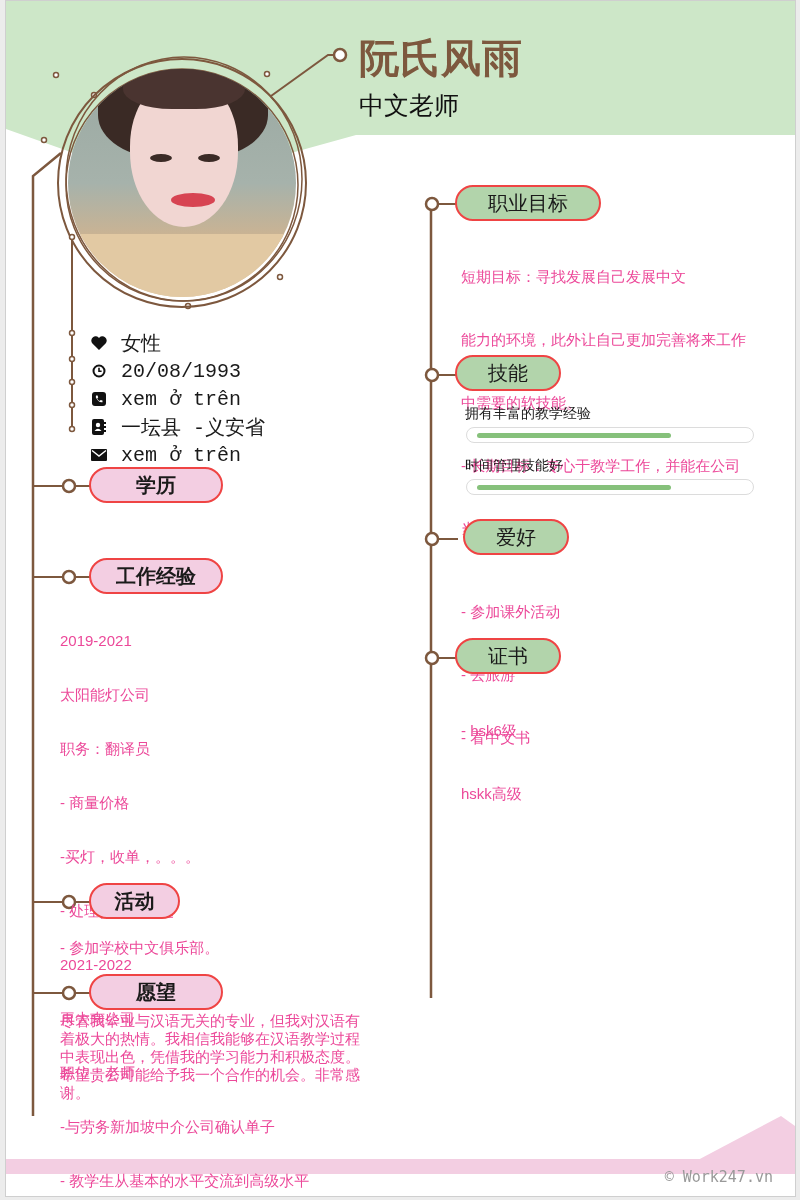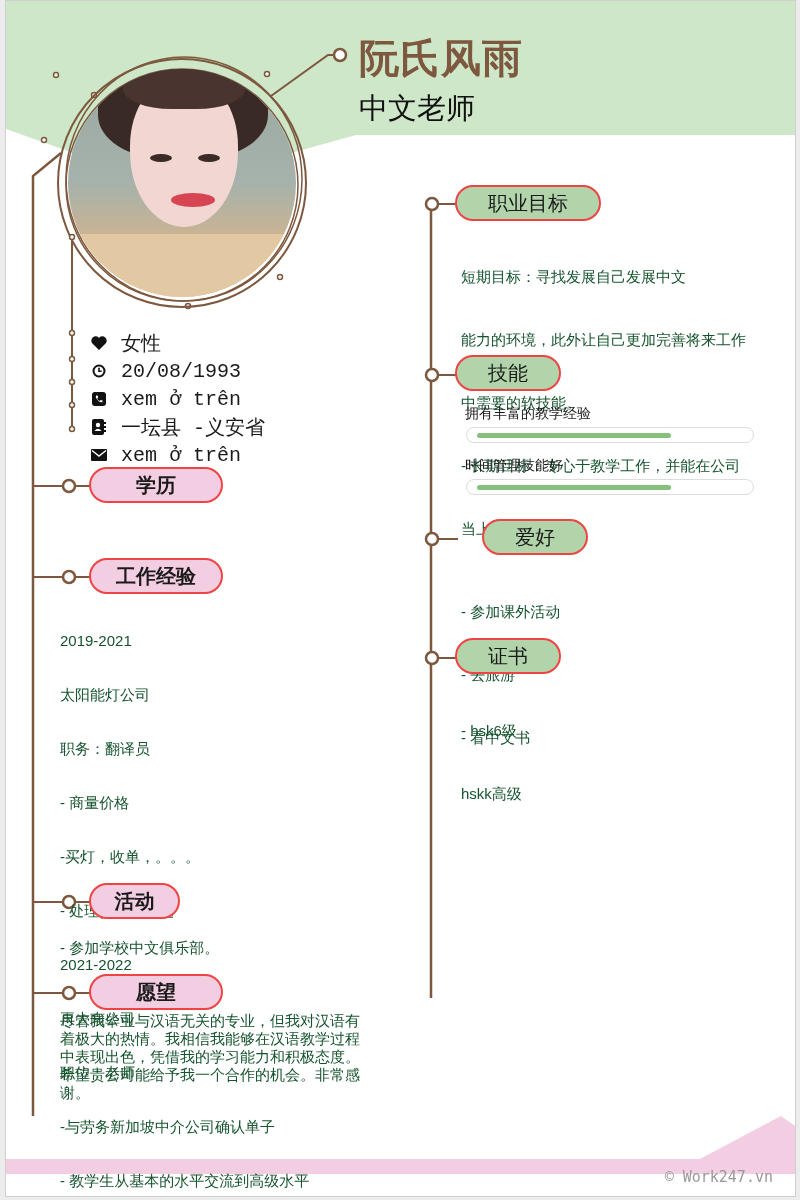--- a/index.html
+++ b/index.html
@@ -1,35 +1,35 @@
 <!DOCTYPE html>
 <html><head>
   <meta charset="utf-8">
   <style>
     html, body { margin: 0; padding: 0; }
     body { width: 800px; height: 1200px; background: #ececec; position: relative; overflow: hidden; font-family: "DejaVu Sans", "Liberation Sans", sans-serif; color: #1a1a1a; }
     .page { position: absolute; left: 5px; top: 0; width: 789px; height: 1195px; background: #fff; border: 1px solid #cfcfcf; overflow: hidden; }
     .deco { position: absolute; left: 0; top: 0; }
     .name { position: absolute; left: 353px; top: 30px; font-size: 40px; font-weight: bold; color: #7d583e; letter-spacing: 1px; }
-    .subtitle { position: absolute; left: 353px; top: 88px; font-size: 29px; color: #111; }
+    .subtitle { position: absolute; left: 353px; top: 88px; font-size: 25px; color: #111; }
     .photo { position: absolute; left: 62px; top: 68px; width: 228px; height: 228px; border-radius: 50%; overflow: hidden; background: linear-gradient(180deg, #9aa9a2 0%, #a6b2ab 50%, #cdb391 75%, #dcc4a0 100%); }
     .photo .hair { position: absolute; left: 30px; top: -20px; width: 170px; height: 110px; background: #3a2a25; border-radius: 50% 50% 40% 40%; }
     .photo .face { position: absolute; left: 62px; top: 8px; width: 108px; height: 150px; background: #f1d6d2; border-radius: 46% 46% 50% 50%; }
     .photo .bangs { position: absolute; left: 55px; top: -10px; width: 122px; height: 50px; background: #4a3430; border-radius: 0 0 40% 40%; }
     .photo .eye { position: absolute; top: 85px; width: 22px; height: 8px; background: #3b2b26; border-radius: 50%; }
     .photo .lips { position: absolute; left: 103px; top: 124px; width: 44px; height: 14px; background: #d74452; border-radius: 50%; }
     .photo .coat { position: absolute; left: 0; top: 165px; width: 228px; height: 80px; background: #e2c9a3; }
     .info-list { position: absolute; left: 85px; top: 328px; }
     .info-row { position: relative; height: 28px; display: flex; align-items: center; font-size: 15px; }
     .info-icon { width: 16px; height: 16px; margin-right: 14px; display: inline-flex; align-items: center; justify-content: center; }
     .info-text { font-family: Liberation Mono, monospace; font-size: 20px; }
     .pill { position: absolute; height: 36px; border: 2px solid #ef4444; border-radius: 19px; display: flex; align-items: center; justify-content: center; font-size: 20px; box-sizing: border-box; }
     .pill.pink { background: #f3cee2; font-weight: bold; }
     .pill.green { background: #b2d4ab; }
-    .txt { position: absolute; font-family: "Liberation Sans", "DejaVu Sans", sans-serif; font-size: 15px; line-height: 18px; color: #14532d; white-space: pre; }
+    .txt { position: absolute; font-family: "Liberation Sans", "DejaVu Sans", sans-serif; font-size: 15px; line-height: 18px; color: #ec4899; white-space: pre; }
     .txt.wrap { white-space: normal; }
     .skill-label { position: absolute; font-size: 14px; font-family: "Liberation Sans", sans-serif; }
     .bar { position: absolute; left: 460px; width: 288px; height: 16px; border: 1px solid #dcdcdc; border-radius: 9px; background: #fff; box-sizing: border-box; }
     .bar .fill { position: absolute; left: 10px; top: 5px; height: 5px; border-radius: 3px; background: #86c17b; }
     .copyright { position: absolute; right: 22px; bottom: 10px; font-family: "DejaVu Sans Mono", monospace; font-size: 15px; color: #999; }
   </style>
 </head>
 <body>
 
 <div class="page">
@@ -187,21 +187,21 @@
   <div class="pill green" style="left:449px; top:354px; width:106px;">技能</div>
   <div class="skill-label" style="left:459px; top:404px;">拥有丰富的教学经验</div>
   <div class="bar" style="top:426px;">
       <div class="fill" style="width:194px;"></div>
     </div>
   <div class="skill-label" style="left:459px; top:456px;">时间管理技能好</div>
   <div class="bar" style="top:478px;">
       <div class="fill" style="width:194px;"></div>
     </div>
 
-  <div class="pill green" style="left:476px; top:518px; width:106px;">爱好</div>
+  <div class="pill green" style="left:457px; top:518px; width:106px;">爱好</div>
   <div class="txt" style="left:455px; top:558px; line-height:21px;">
     <div>- 参加课外活动</div>
     <div>- 去旅游</div>
     <div>- 看中文书</div>
   </div>
 
   <div class="pill green" style="left:449px; top:637px; width:106px;">证书</div>
   <div class="txt" style="left:455px; top:677px; line-height:21px;">
     <div>- hsk6级</div>
     <div>hskk高级</div>

